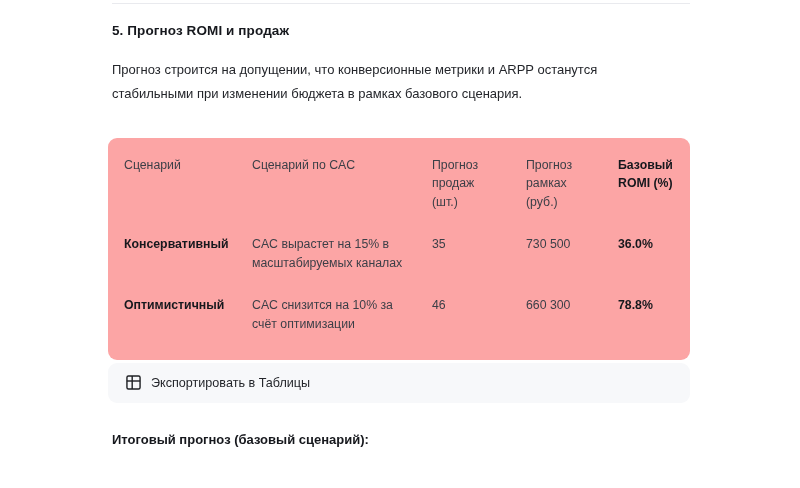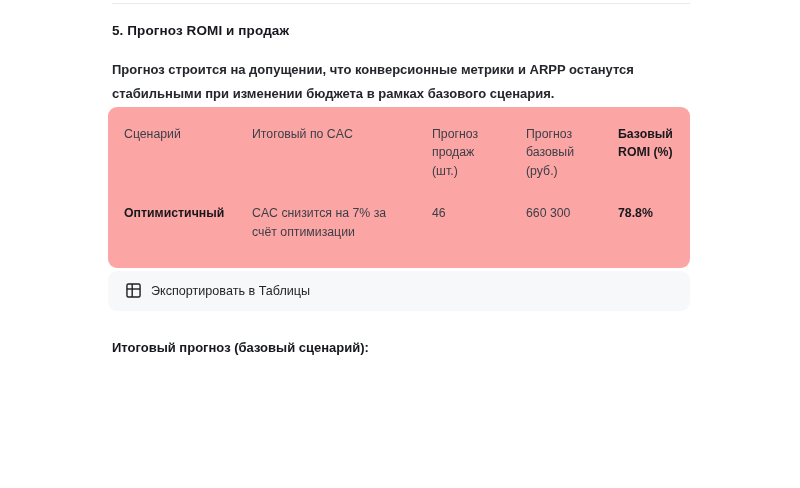--- a/index.html
+++ b/index.html
@@ -41,26 +41,25 @@
   .section-title {
     font-size: 13.5px;
     font-weight: bold;
     color: #16181d;
     letter-spacing: 0.1px;
     margin: 0 0 18px 4px;
     line-height: 1.3;
   }
 
   .intro {
-    margin: 0 0 1px 4px;
+    margin: 0 0 32px 4px;
     font-size: 13px;
     line-height: 1.85;
     color: #24262b;
     max-width: 530px;
-    font-weight: bold;
   }
 
   
   .table-card {
     background: #fca5a5;
     border-radius: 9px;
     width: 582px;
     box-sizing: border-box;
     padding: 14px 0 10px 0;
   }
@@ -181,30 +180,37 @@
         <colgroup>
           <col class="col-scen">
           <col class="col-assum">
           <col class="col-sales">
           <col class="col-income">
           <col class="col-romi">
         </colgroup>
         <thead>
           <tr>
             <th>Сценарий</th>
-            <th>Итоговый по CAC</th>
+            <th>Сценарий по CAC</th>
             <th>Прогноз продаж (шт.)</th>
-            <th>Прогноз базовый (руб.)</th>
+            <th>Прогноз рамках (руб.)</th>
             <th class="bold-head">Базовый ROMI (%)</th>
           </tr>
         </thead>
         <tbody>
           <tr>
+            <td class="scenario">Консервативный</td>
+            <td>CAC вырастет на 15% в масштабируемых каналах</td>
+            <td>35</td>
+            <td>730 500</td>
+            <td class="romi">36.0%</td>
+          </tr>
+          <tr>
             <td class="scenario">Оптимистичный</td>
-            <td>CAC снизится на 7% за счёт оптимизации</td>
+            <td>CAC снизится на 10% за счёт оптимизации</td>
             <td>46</td>
             <td>660 300</td>
             <td class="romi">78.8%</td>
           </tr>
         </tbody>
       </table>
     </div>
 
     <div class="export-card">
       <button class="export-button">

